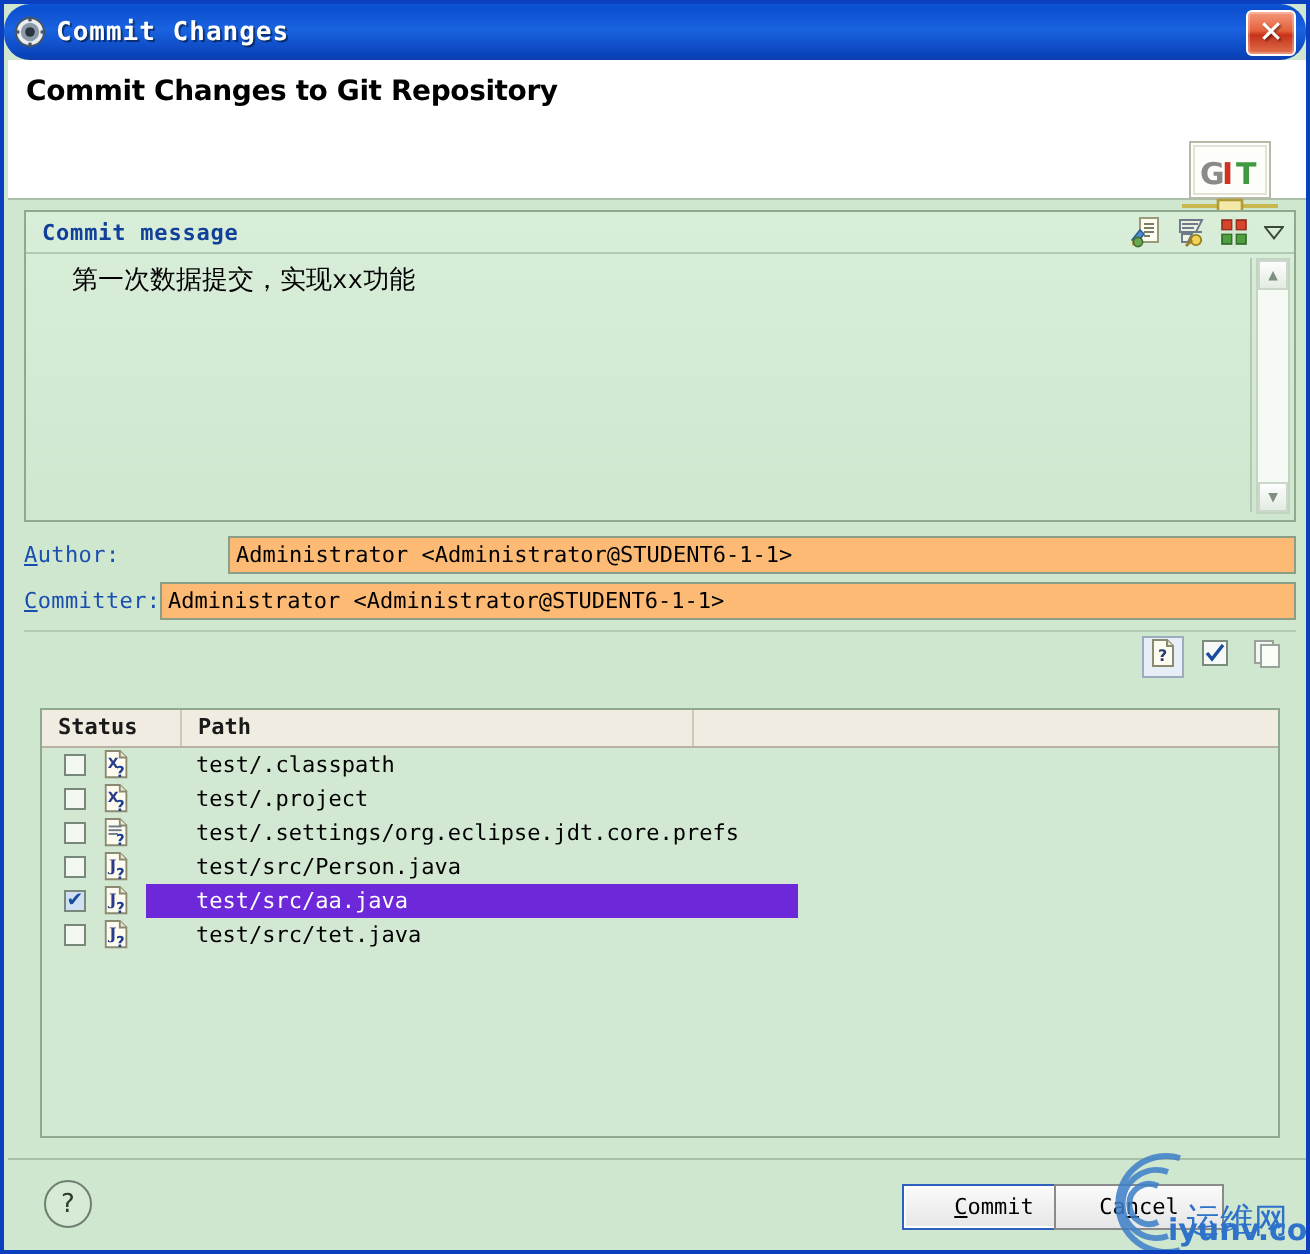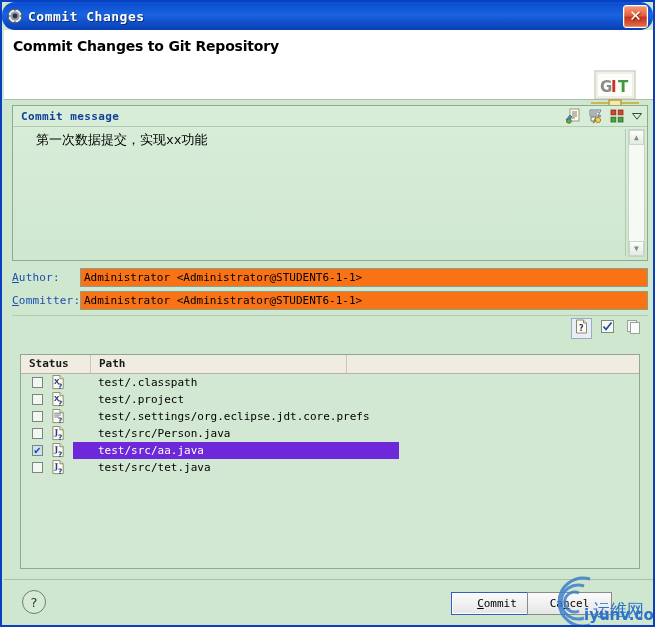--- a/index.html
+++ b/index.html
@@ -182,35 +182,35 @@
 
   
   .field-row {
     position: absolute;
     left: 10px;
     width: 636px;
     height: 19px;
     display: flex;
     align-items: center;
   }
-  #author-row { top: 266px; }
+  #author-row { top: 266px; gap: 34px; }
   #committer-row { top: 289px; }
   .field-label {
     width: 68px;
     flex: 0 0 auto;
     font-family: "DejaVu Sans Mono", monospace;
     font-size: 11px;
     color: #1a4fb0;
     letter-spacing: 0.2px;
   }
   .field-label u { text-decoration: underline; }
   .field-input {
     flex: 1 1 auto;
     height: 19px;
-    background: #f97316;
+    background: #fdba74;
     border: 1px solid #8a9e8a;
     box-sizing: border-box;
     font-family: "DejaVu Sans Mono", monospace;
     font-size: 11px;
     color: #000000;
     line-height: 17px;
     padding: 0 3px;
     white-space: nowrap;
     overflow: hidden;
     cursor: text;

